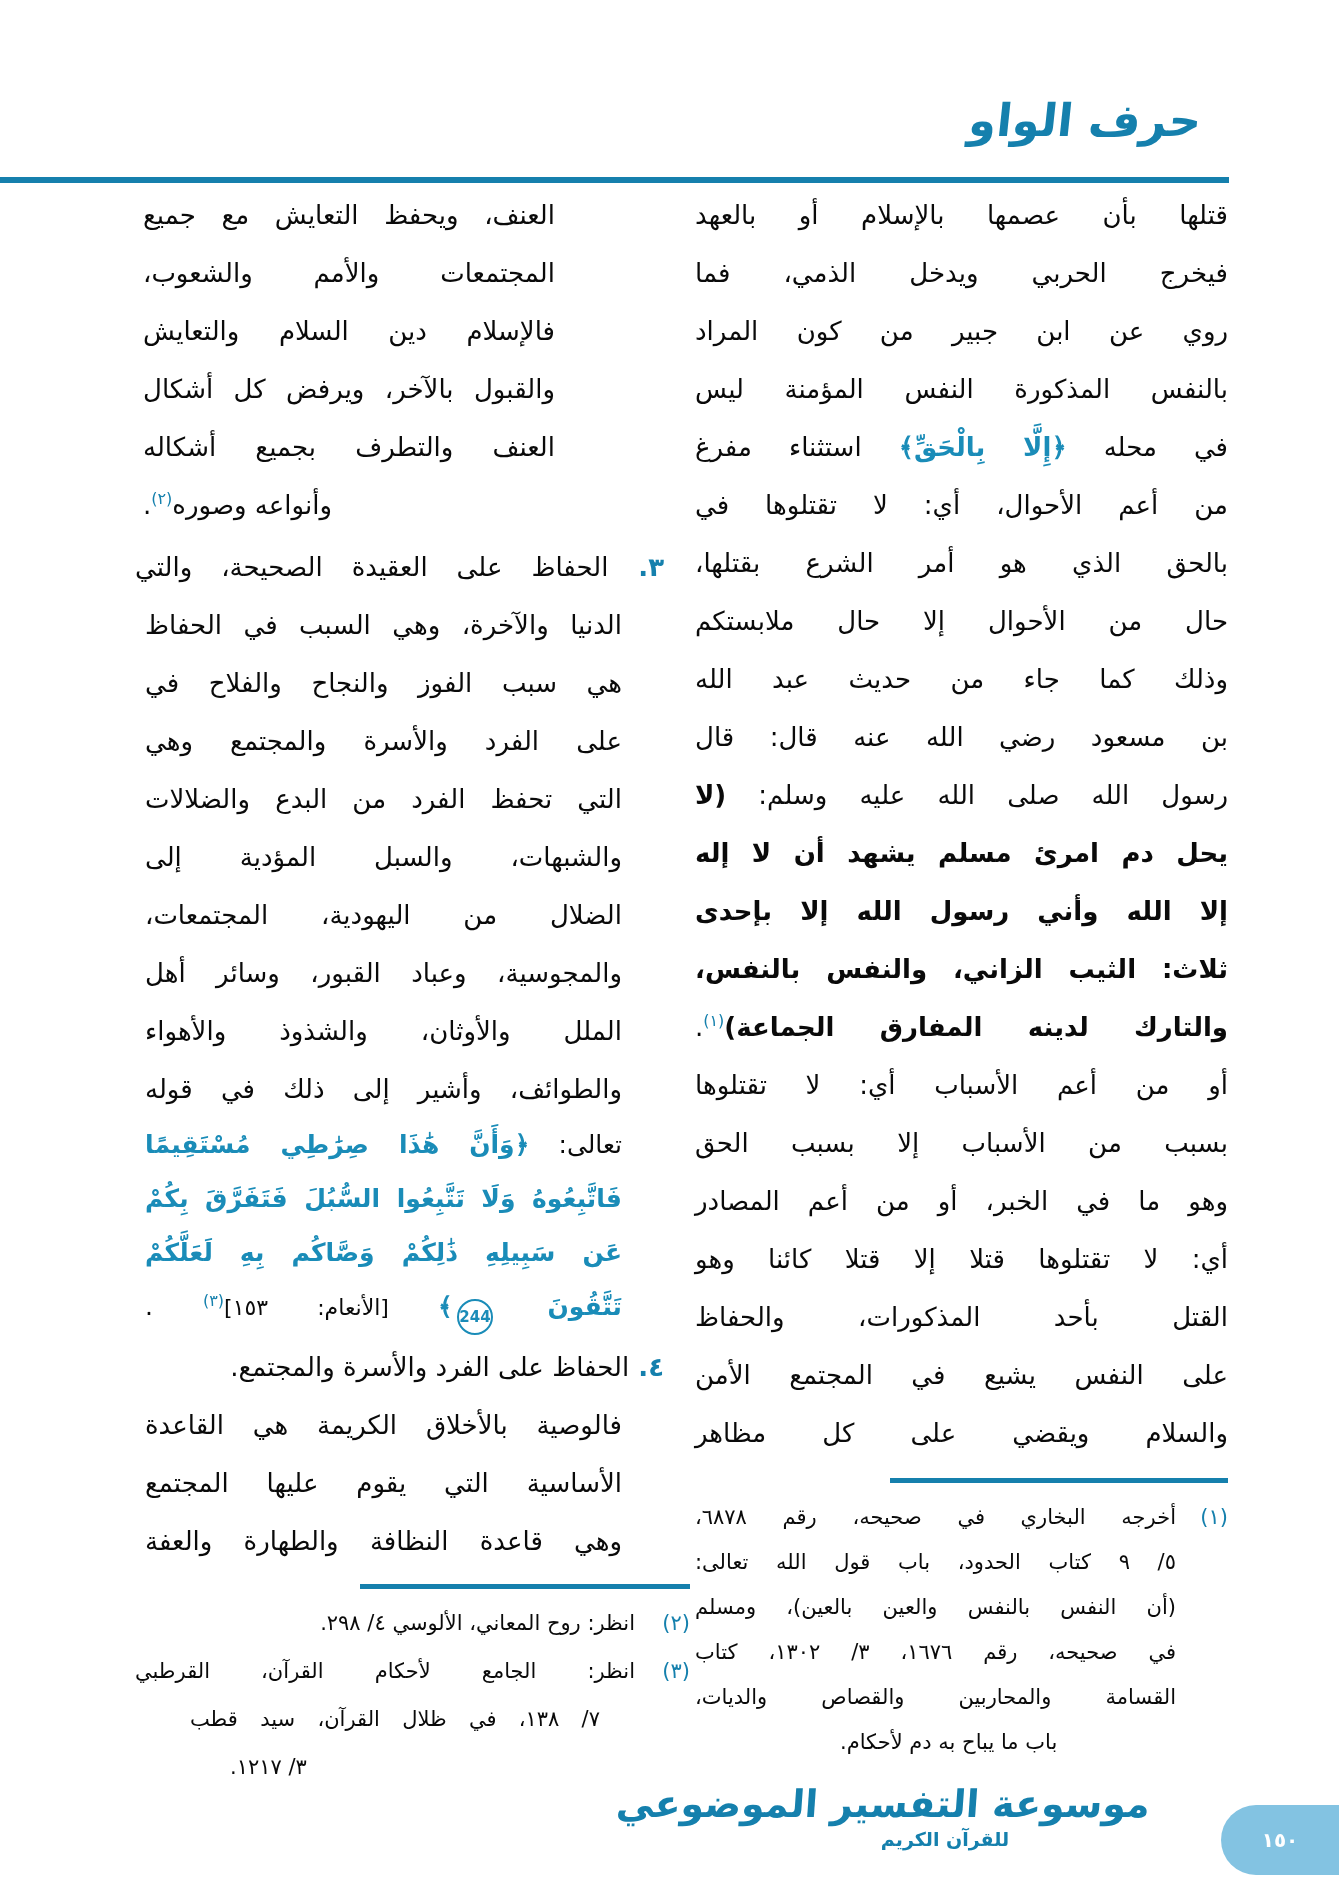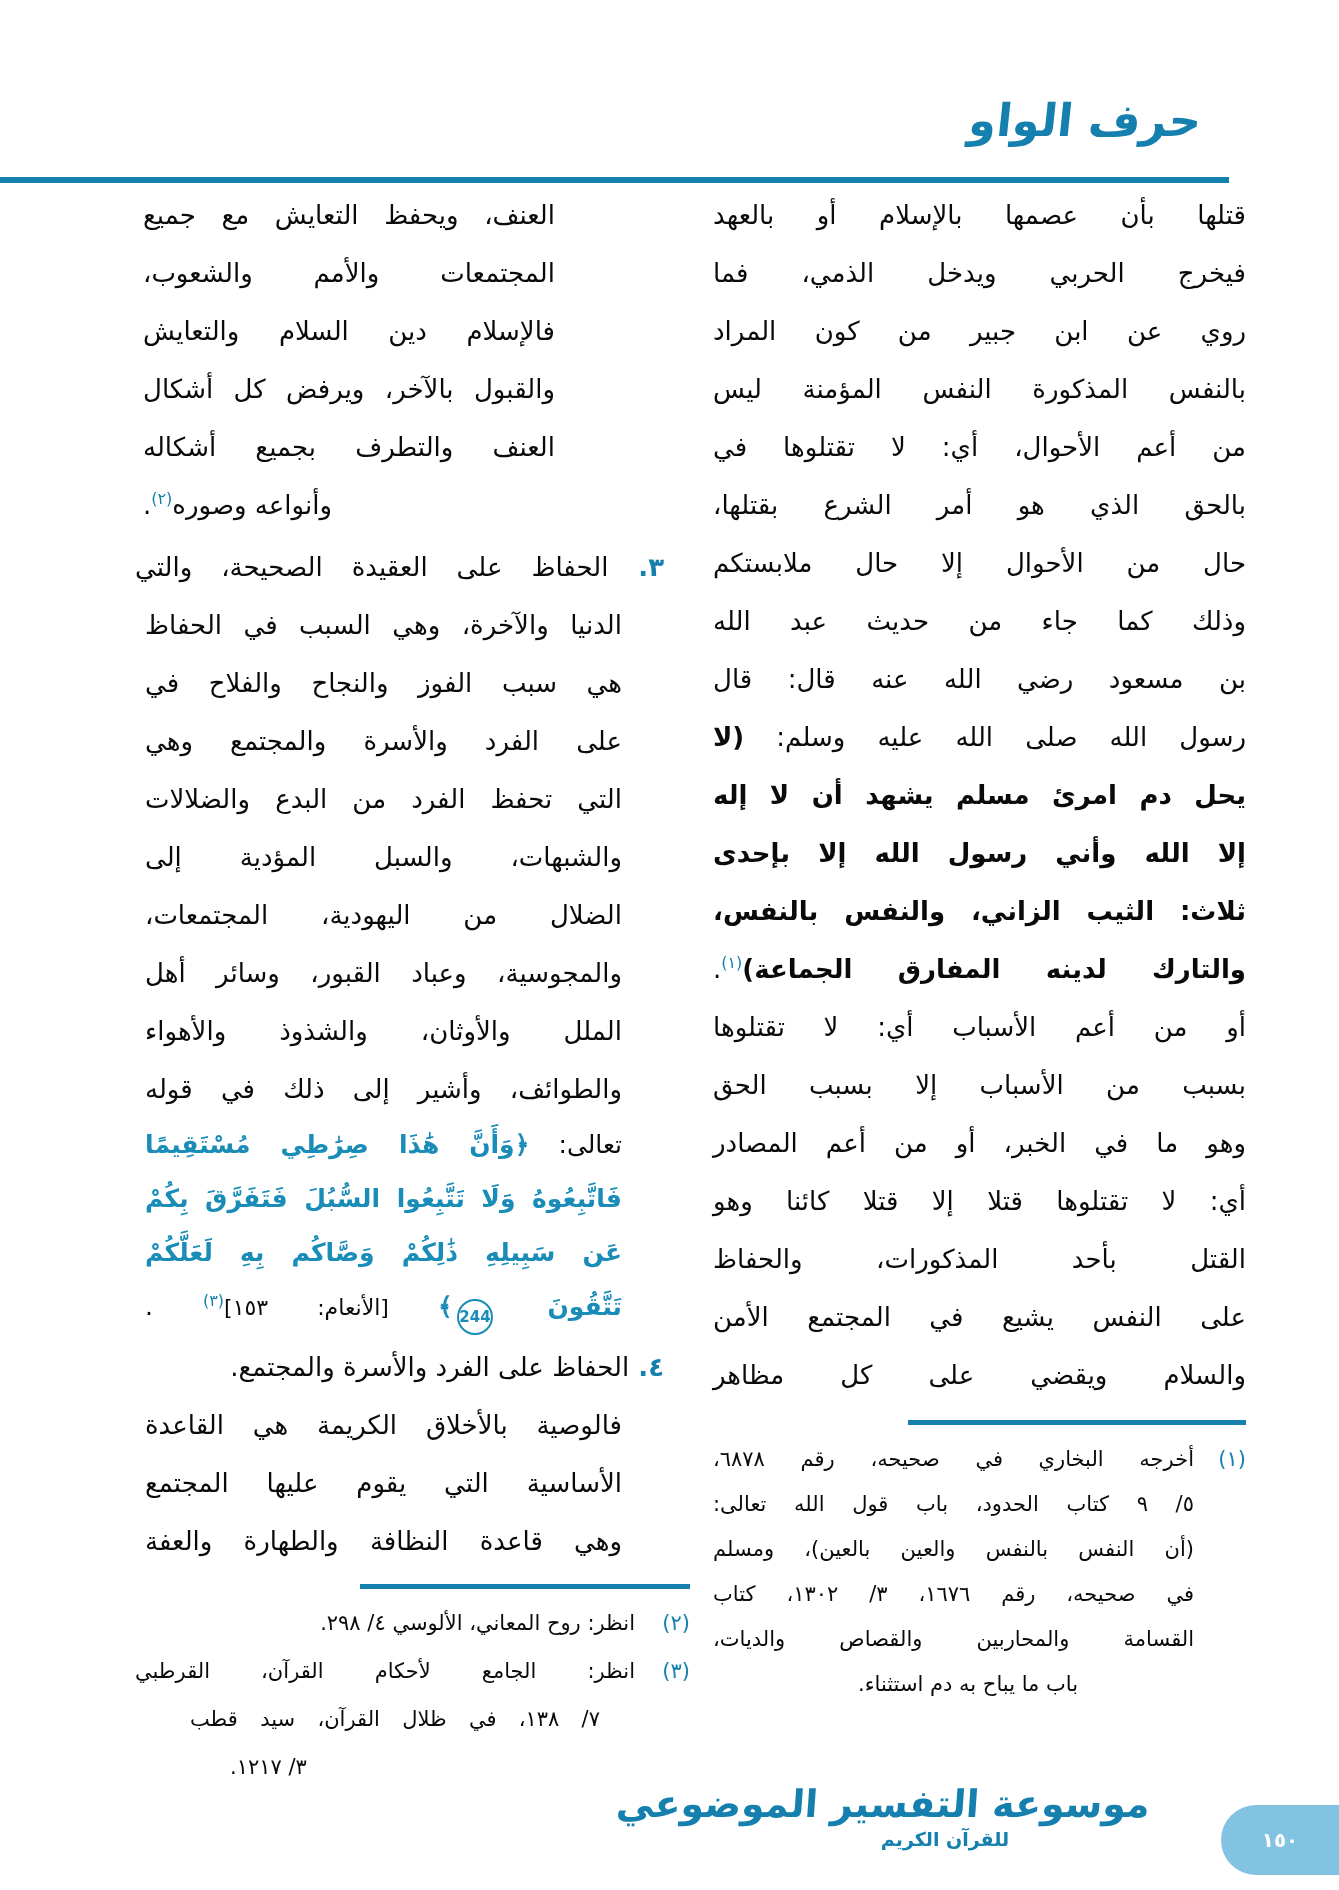--- a/index.html
+++ b/index.html
@@ -15,21 +15,21 @@
   
   .htitle{
     position:absolute;top:94px;right:138px;
     color:var(--accent);font-size:45px;font-weight:bold;
     transform:skewX(-6deg);letter-spacing:-1px;white-space:nowrap;
   }
   .hrule{position:absolute;top:177px;left:0;width:1229px;height:6px;background:var(--accent);}
 
   
   .col{position:absolute;direction:rtl;text-align:right;font-size:26px;color:var(--ink);}
-  .colr{top:186px;right:93px;width:533px;}
+  .colr{top:186px;right:111px;width:533px;}
   .coll{top:186px;left:135px;width:555px;}
 
   .ln{height:58px;line-height:58px;text-align:right;white-space:normal;}
   .ln.j{text-align:justify;text-align-last:justify;}
   .ln.v{height:54px;line-height:54px;font-size:25px;}
   .ln.gap{margin-top:4px;}
   .ind1{padding-right:135px;padding-left:8px;}
   .ind2{padding-right:68px;padding-left:10px;}
   .item{padding-right:26px;}
   .endl{text-align:left !important;text-align-last:left !important;}
@@ -82,20 +82,21 @@
 
   <div class="htitle">حرف الواو</div>
   <div class="hrule"></div>
 
   <div class="col colr">
     <div id="r-lines">
         <div class="ln j"><span>قتلها بأن عصمها بالإسلام أو بالعهد</span></div>
         <div class="ln j"><span>فيخرج الحربي ويدخل الذمي، فما</span></div>
         <div class="ln j"><span>روي عن ابن جبير من كون المراد</span></div>
         <div class="ln j"><span>بالنفس المذكورة النفس المؤمنة ليس</span></div>
+        <div class="ln j"><span>في محله </span><span class="q">﴿إِلَّا بِالْحَقِّ﴾</span><span> استثناء مفرغ</span></div>
         <div class="ln j"><span>من أعم الأحوال، أي: لا تقتلوها في</span></div>
         <div class="ln j"><span>بالحق الذي هو أمر الشرع بقتلها،</span></div>
         <div class="ln j"><span>حال من الأحوال إلا حال ملابستكم</span></div>
         <div class="ln j"><span>وذلك كما جاء من حديث عبد الله</span></div>
         <div class="ln j"><span>بن مسعود رضي الله عنه قال: قال</span></div>
         <div class="ln j"><span>رسول الله صلى الله عليه وسلم: </span><span class="b">(لا</span></div>
         <div class="ln j"><span class="b">يحل دم امرئ مسلم يشهد أن لا إله</span></div>
         <div class="ln j"><span class="b">إلا الله وأني رسول الله إلا بإحدى</span></div>
         <div class="ln j"><span class="b">ثلاث: الثيب الزاني، والنفس بالنفس،</span></div>
         <div class="ln j"><span class="b">والتارك لدينه المفارق الجماعة)</span><span class="sup">(١)</span><span>.</span></div>
@@ -109,21 +110,21 @@
       </div>
     <div class="fnsep"></div>
     <div id="r-fns">
         <div class="fn">
           <span class="fnm">(١)</span>
           <div class="fl j"><span>أخرجه البخاري في صحيحه، رقم ٦٨٧٨،</span></div>
           <div class="fl j"><span>٥/ ٩ كتاب الحدود، باب قول الله تعالى:</span></div>
           <div class="fl j"><span>(أن النفس بالنفس والعين بالعين)، ومسلم</span></div>
           <div class="fl j"><span>في صحيحه، رقم ١٦٧٦، ٣/ ١٣٠٢، كتاب</span></div>
           <div class="fl j"><span>القسامة والمحاربين والقصاص والديات،</span></div>
-          <div class="fl endl pl145"><span>باب ما يباح به دم استثناء.</span></div>
+          <div class="fl endl pl145"><span>باب ما يباح به دم لأحكام.</span></div>
         </div>
       </div>
   </div>
 
   <div class="col coll">
     <div id="l-lines">
         <div class="ln j ind1"><span>العنف، ويحفظ التعايش مع جميع</span></div>
         <div class="ln j ind1"><span>المجتمعات والأمم والشعوب،</span></div>
         <div class="ln j ind1"><span>فالإسلام دين السلام والتعايش</span></div>
         <div class="ln j ind1"><span>والقبول بالآخر، ويرفض كل أشكال</span></div>

